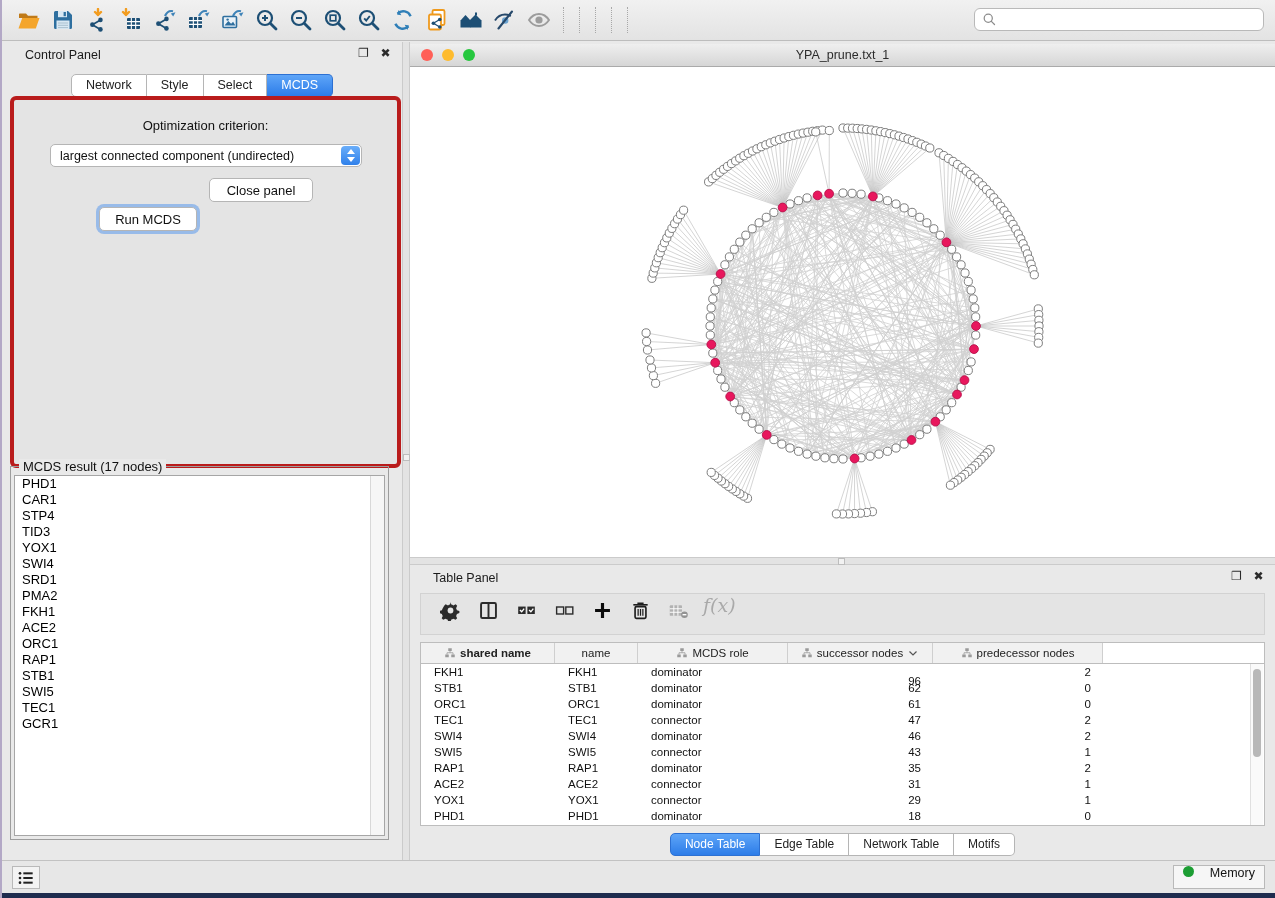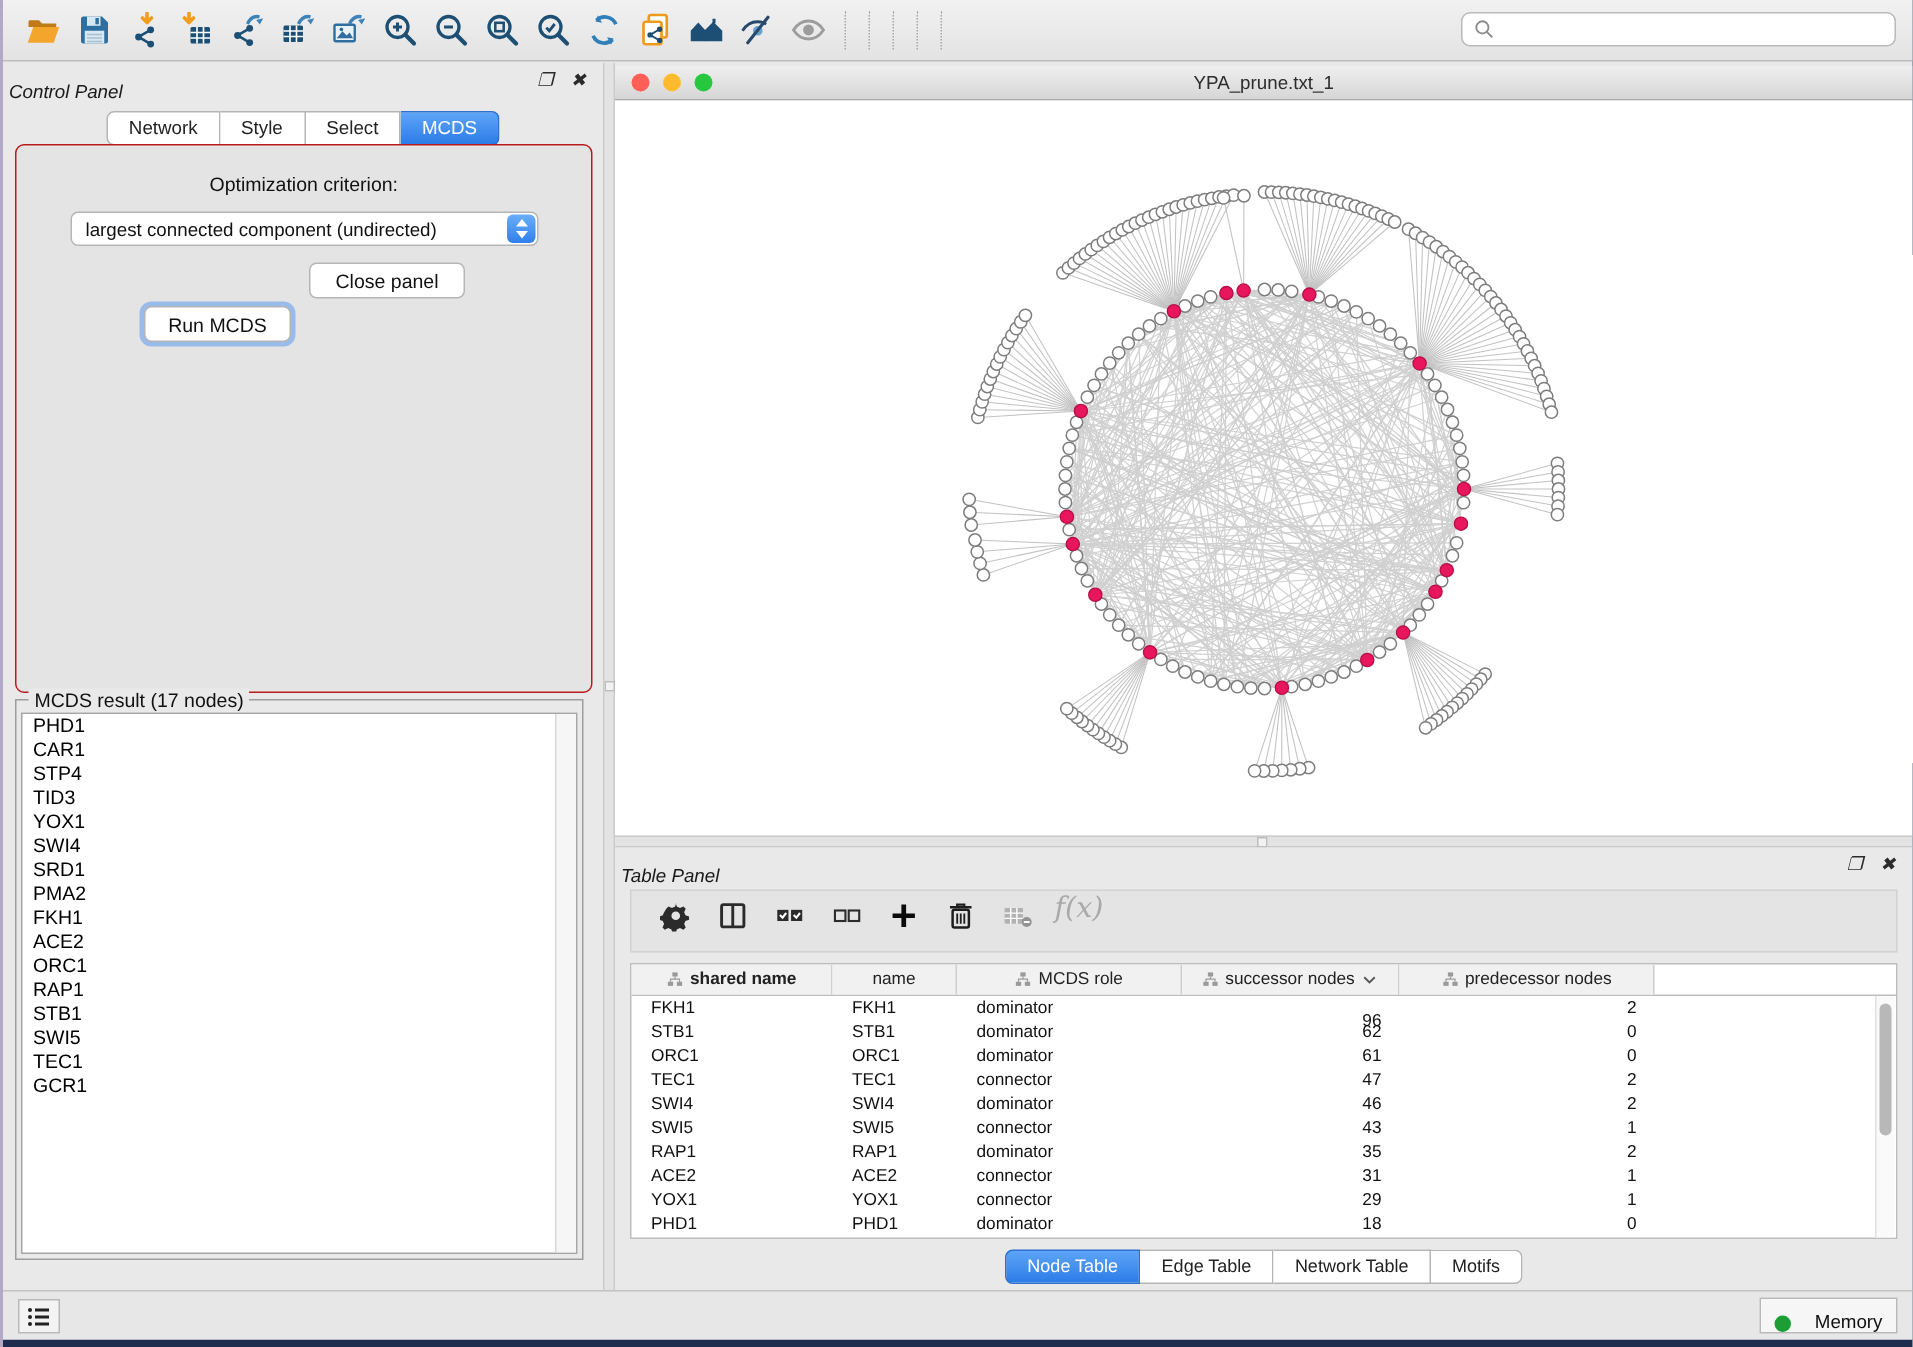--- a/index.html
+++ b/index.html
@@ -17,33 +17,33 @@
   .tbtn svg{width:24px;height:24px;}
   .tsep{width:1px;height:26px;margin:0 7px;border-left:1px dotted #a8a8a8;flex:0 0 auto;}
   #search-wrap{position:absolute;right:11px;top:8px;width:290px;height:23px;
            background:#fff;border:1px solid #b9b9b9;border-radius:6px;
            display:flex;align-items:center;padding-left:7px;box-sizing:border-box;}
   #search-input{border:none;outline:none;flex:1;font-size:12px;background:transparent;
            font-family:"Liberation Sans",sans-serif;}
 
   
   #control-panel{position:absolute;left:0;top:42px;width:400px;height:818px;background:#e9e9e9;}
-  .panel-titlebar{position:relative;height:26px;display:flex;align-items:flex-end;
-           font-size:12.5px;color:#1a1a1a;padding-left:4px;font-style:italic;}
+  .panel-titlebar{position:relative;height:26px;display:flex;align-items:center;
+           font-size:12.5px;color:#1a1a1a;padding-left:23px;}
   .win-ctrls{position:absolute;right:10px;top:5px;display:flex;gap:9px;}
   .win-ctrl{width:13px;height:13px;font-size:12px;line-height:13px;color:#2b2b2b;text-align:center;cursor:default;}
   #cp-tabs{position:absolute;left:0;top:32px;width:100%;display:flex;justify-content:center;}
   .seg{display:flex;}
   .seg .tab{height:21px;line-height:21px;padding:0 14px;background:#fff;border:1px solid #b5b5b5;
            border-left-width:0;font-size:12.5px;color:#222;}
   .seg .tab:first-child{border-left-width:1px;border-radius:5px 0 0 5px;}
   .seg .tab:last-child{border-radius:0 5px 5px 0;}
   .seg .tab.sel{background:linear-gradient(#5ea5f8,#2c7ce8);color:#fff;border-color:#2c70d2;}
   #cp-content{position:absolute;left:8px;top:54px;width:383px;height:364px;background:#e4e4e4;
-           border:1px solid #b91c1c;border-radius:6px;}
+           border:4px solid #b91c1c;border-radius:6px;}
   #criterion-label{margin-top:18px;text-align:center;font-size:13px;color:#111;}
   #criterion-select{position:absolute;left:36px;top:44px;width:312px;height:23px;background:#fff;
            border:1px solid #b5b5b5;border-radius:5px;display:flex;align-items:center;box-sizing:border-box;}
   #criterion-value{flex:1;font-size:12.5px;padding-left:9px;color:#111;white-space:nowrap;}
   #criterion-stepper{width:19px;height:19px;margin-right:1px;border-radius:4px;
            background:linear-gradient(#6aaefa,#2f80ea);position:relative;}
   #criterion-stepper:before,#criterion-stepper:after{content:"";position:absolute;left:5.5px;
            border-left:4px solid transparent;border-right:4px solid transparent;}
   #criterion-stepper:before{top:3px;border-bottom:5px solid #fff;}
   #criterion-stepper:after{bottom:3px;border-top:5px solid #fff;}
@@ -105,21 +105,21 @@
   #tbody-thumb{position:absolute;left:2px;top:5px;width:8px;height:88px;background:#b8b8b8;border-radius:4px;}
   #tp-tabs{position:absolute;left:0;top:268px;width:100%;display:flex;justify-content:center;}
   #tp-tabs .tab{font-size:12px;}
 
   
   #status-bar{position:absolute;left:0;top:860px;width:1273px;height:33px;background:#e7e7e7;
            border-top:1px solid #c2c2c2;box-sizing:border-box;}
   #status-menu-btn{position:absolute;left:10px;top:5px;width:28px;height:23px;background:#f3f3f3;
            border:1px solid #b9b9b9;display:flex;align-items:center;justify-content:center;box-sizing:border-box;}
   #memory-btn{position:absolute;right:10px;top:4px;height:24px;background:#f6f6f6;
-           border:1px solid #b9b9b9;display:flex;align-items:flex-end;gap:16px;padding:0 9px;
+           border:1px solid #b9b9b9;display:flex;align-items:flex-start;gap:16px;padding:0 9px;
            font-size:12.5px;color:#111;box-sizing:border-box;}
   #memory-dot{width:11px;height:11px;border-radius:50%;background:#1d9e34;}
 </style>
 </head>
 <body>
 
 <div id="wallpaper-left"></div>
 
 <div id="app">
 

